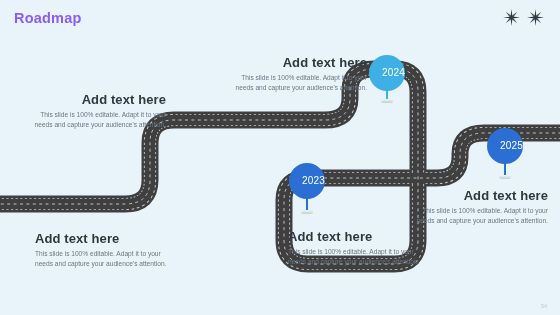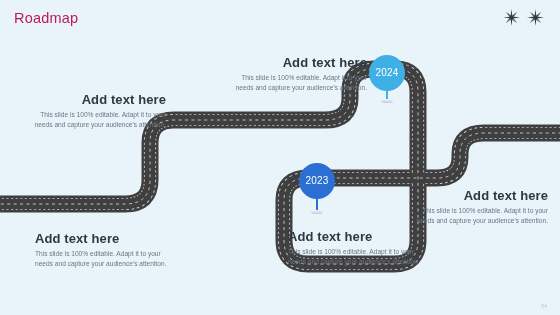--- a/index.html
+++ b/index.html
@@ -20,22 +20,22 @@
     height: 315px;
     background: #e9f4fa;
     overflow: hidden;
   }
   
   #slide-title {
     position: absolute;
     left: 14px;
     top: 10px;
     font-size: 14.5px;
-    font-weight: 400;
-    color: #be185d;
+    font-weight: 700;
+    color: #8b5cf6;
     letter-spacing: 0.2px;
   }
   #sparkle-group {
     position: absolute;
     right: 16px;
     top: 9px;
     display: flex;
     gap: 7px;
     align-items: center;
   }
@@ -80,21 +80,21 @@
     border-right: 6px solid transparent;
     border-top: 11px solid currentColor;
   }
   .pin-year {
     position: absolute;
     left: 0;
     top: 0;
     width: 36px;
     height: 36px;
     line-height: 36px;
-    text-align: center;
+    text-align: right;
     color: #ffffff;
     font-size: 10px;
     font-weight: 400;
     letter-spacing: 0.2px;
   }
   .pin-stem {
     position: absolute;
     left: 50%;
     margin-left: -0.75px;
     top: 36px;
@@ -199,21 +199,21 @@
   <div class="caption align-left" style="left:35px; top:231px;">
     <div class="caption-title">Add text here</div>
     <div class="caption-body">This slide is 100% editable. Adapt it to your needs and capture your audience's attention.</div>
   </div>
 
   <div class="caption align-right" style="left:30px; top:92px; width:136px;">
     <div class="caption-title">Add text here</div>
     <div class="caption-body">This slide is 100% editable. Adapt it to your needs and capture your audience's attention.</div>
   </div>
 
-  <div class="pin" style="left:299px; top:163px; color:#2b6fd4;">
+  <div class="pin" style="left:289px; top:163px; color:#2b6fd4;">
     <div class="pin-body">
       <div class="pin-bulb" style="background:#2b6fd4;"></div>
       <div class="pin-tip"></div>
       <div class="pin-year">2023</div>
     </div>
     <div class="pin-stem" style="height:11px; background:#2b6fd4;"></div>
     <div class="pin-foot" style="top:47px;"></div>
   </div>
   <div class="caption align-left" style="left:288px; top:229px;">
     <div class="caption-title">Add text here</div>
@@ -227,20 +227,29 @@
       <div class="pin-year">2024</div>
     </div>
     <div class="pin-stem" style="height:8px; background:#3fb0e5;"></div>
     <div class="pin-foot" style="top:44px;"></div>
   </div>
   <div class="caption align-right" style="left:231px; top:55px; width:136px;">
     <div class="caption-title">Add text here</div>
     <div class="caption-body">This slide is 100% editable. Adapt it to your needs and capture your audience's attention.</div>
   </div>
 
+  <div class="pin" style="left:487px; top:128px; color:#2b6fd4;">
+    <div class="pin-body">
+      <div class="pin-bulb" style="background:#2b6fd4;"></div>
+      <div class="pin-tip"></div>
+      <div class="pin-year">2025</div>
+    </div>
+    <div class="pin-stem" style="height:11px; background:#2b6fd4;"></div>
+    <div class="pin-foot" style="top:47px;"></div>
+  </div>
   <div class="caption align-right" style="left:414px; top:188px; width:134px;">
     <div class="caption-title">Add text here</div>
     <div class="caption-body">This slide is 100% editable. Adapt it to your needs and capture your audience's attention.</div>
   </div>
 
   <div id="page-number">54</div>
 
 </div>
 
 </body></html>

